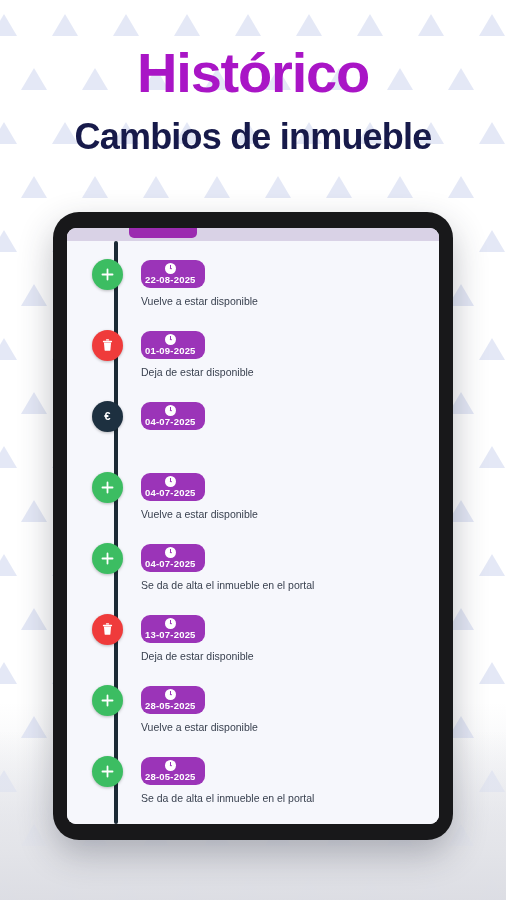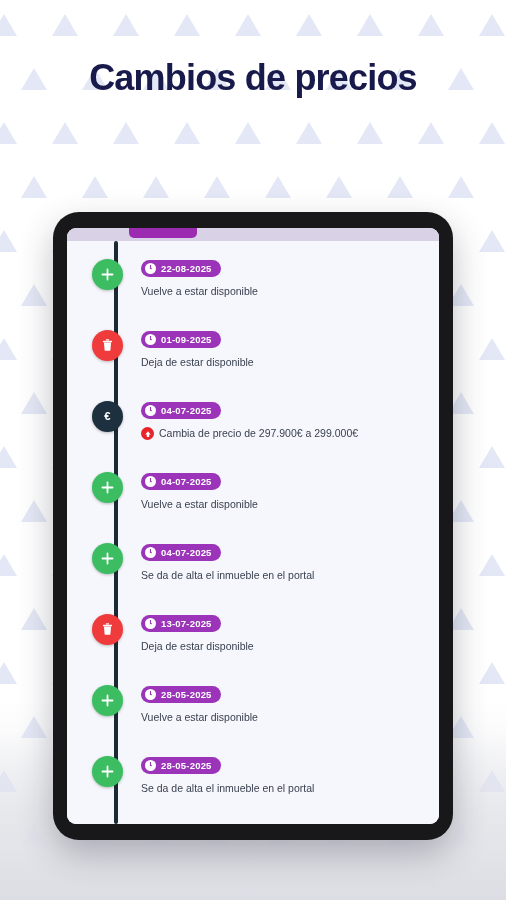--- a/index.html
+++ b/index.html
@@ -150,29 +150,29 @@
   }
   .node.add    { background: #3cbd62; }
   .node.remove { background: #ef3b3b; }
   .node.price  { background: #1d3040; }
 
   .node svg { display: block; }
 
   .date-badge {
     display: inline-flex;
     align-items: center;
-    gap: 5px;
     background: #9b34b8;
     color: #ffffff;
     font-size: 9.5px;
     font-weight: 600;
     padding: 3px 9px 3px 4px;
     border-radius: 9px;
     letter-spacing: .2px;
     margin-top: 9px;
+    flex-direction: column;
   }
   .clock-dot {
     width: 11px;
     height: 11px;
     border-radius: 50%;
     background: #ffffff;
     display: inline-block;
     position: relative;
     flex: none;
   }
@@ -356,21 +356,22 @@
       <div class="tri" style="left: 274.5px; top: 918px;"></div>
       <div class="tri" style="left: 335.5px; top: 918px;"></div>
       <div class="tri" style="left: 396.5px; top: 918px;"></div>
       <div class="tri" style="left: 457.5px; top: 918px;"></div>
       <div class="tri" style="left: 518.5px; top: 918px;"></div>
     </div>
   <div class="bottom-fade"></div>
 </div>
 
 <div class="headings">
-  <h2 class="title-sub">Cambios de precios</h2>
+  <h1 class="title-main">Histórico</h1>
+  <h2 class="title-sub">Cambios de inmueble</h2>
 </div>
 
 <div class="device">
   <div class="screen">
     <div class="appbar">
       <div class="appbar-tab"></div>
     </div>
     <div class="timeline">
       <div class="spine"></div>
       <div class="events" id="events">
@@ -396,27 +397,20 @@
             </div><div class="desc">
               <span>Deja de estar disponible</span>
             </div></div>
           <div class="event"><div class="node price">
               <svg width="15" height="15" viewBox="0 0 16 16">
                 <text x="8" y="12" text-anchor="middle" font-size="12" font-weight="700" fill="#ffffff" font-family="&quot;Liberation Sans&quot;, sans-serif">€</text>
               </svg>
             </div><div class="date-badge">
               <span class="clock-dot"></span>
               <span>04-07-2025</span>
-            </div><div class="desc">
-              <span class="arrow-up">
-                <svg width="8" height="8" viewBox="0 0 10 10">
-                  <path d="M5 1.6 L8.4 5.6 H6.5 V8.6 H3.5 V5.6 H1.6 Z" fill="#ffffff"></path>
-                </svg>
-              </span>
-              <span>Cambia de precio de 297.900€ a 299.000€</span>
             </div></div>
           <div class="event"><div class="node add">
               <svg width="15" height="15" viewBox="0 0 16 16">
                 <path d="M8 2.6 v10.8 M2.6 8 h10.8" stroke="#ffffff" stroke-width="1.9" stroke-linecap="round"></path>
               </svg>
             </div><div class="date-badge">
               <span class="clock-dot"></span>
               <span>04-07-2025</span>
             </div><div class="desc">
               <span>Vuelve a estar disponible</span>

